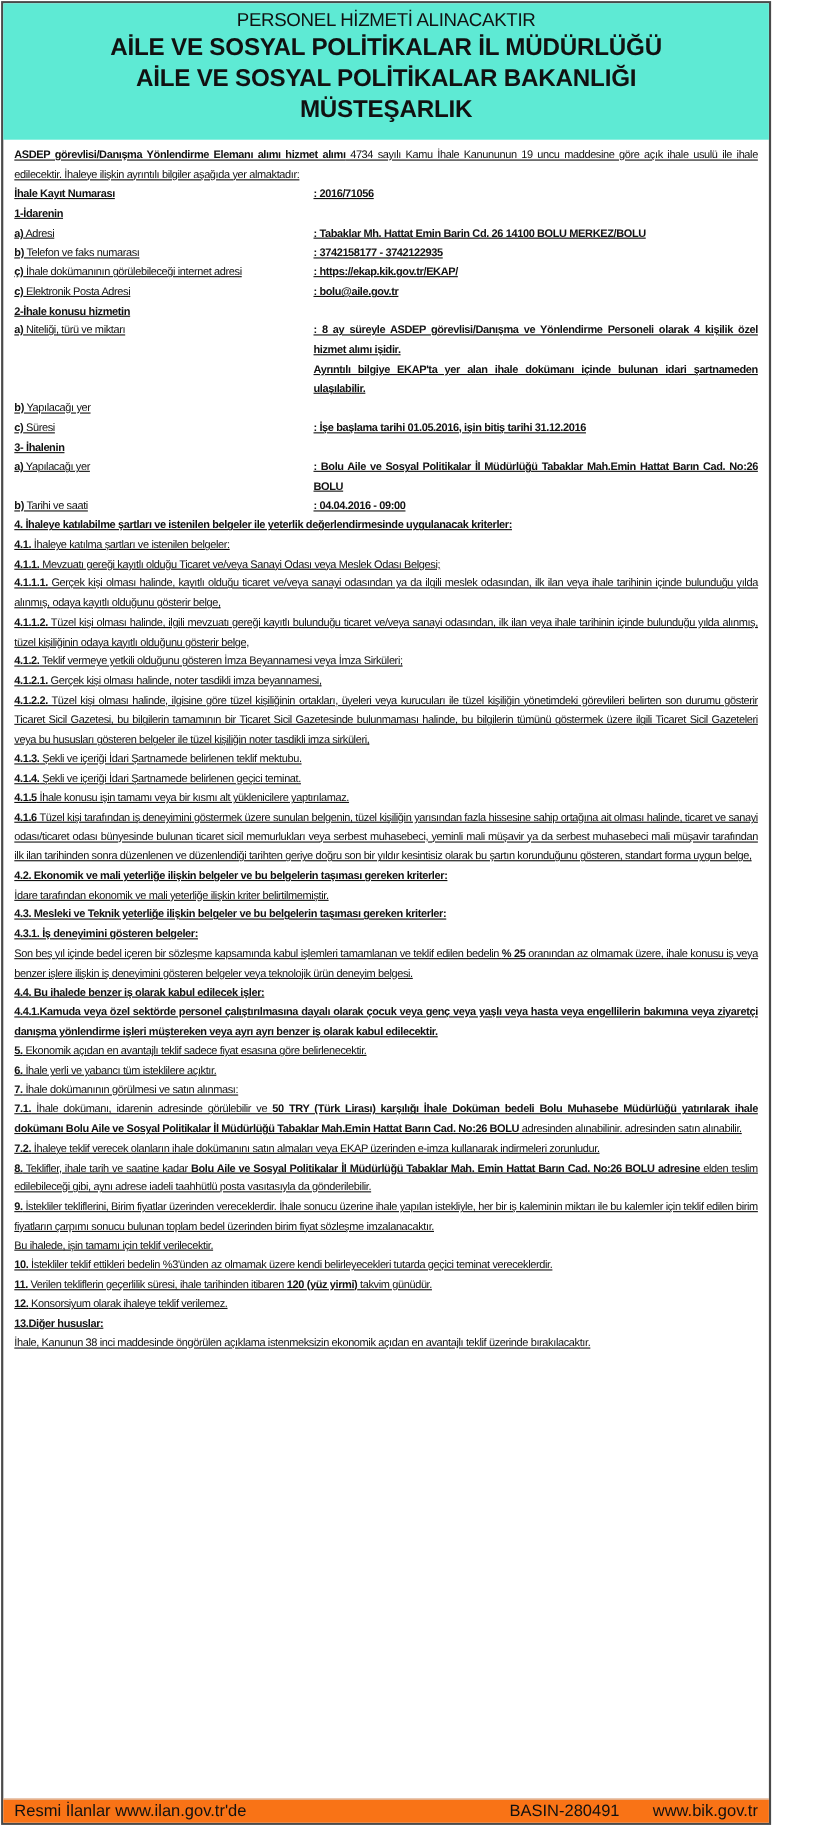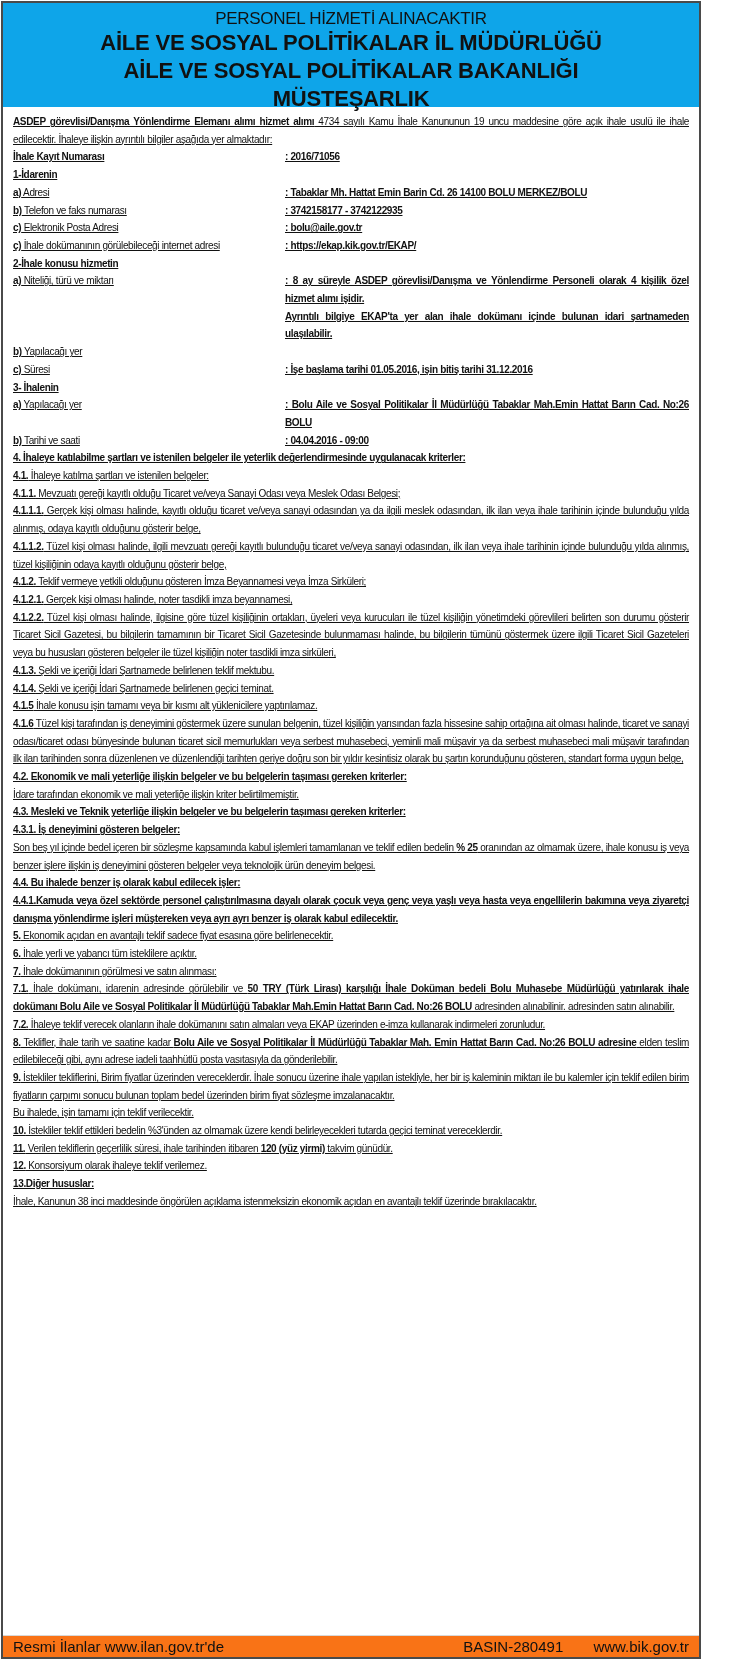--- a/index.html
+++ b/index.html
@@ -3,22 +3,22 @@
 <meta charset="utf-8">
 <style>
   html, body { margin: 0; padding: 0; background: #ffffff; }
   body { width: 750px; height: 1662px; position: relative; overflow: hidden; }
   .notice {
     position: absolute; left: 1px; top: 1px; width: 700px; height: 1658px;
     border: 2px solid #4a4a4a; box-sizing: border-box; background: #ffffff;
     font-family: "Liberation Sans", sans-serif; color: #111;
   }
   .header {
-    background: #0ea5e9; text-align: center; padding: 6px 8px 6px 8px;
-    height: 104px; box-sizing: border-box;
+    background: #5eead4; text-align: center; padding: 6px 8px 6px 8px;
+    height: 124px; box-sizing: border-box;
   }
   .header .sub { font-size: 17px; line-height: 20px; letter-spacing: -0.3px; }
   .header .h1 { font-size: 22px; font-weight: bold; line-height: 28px; letter-spacing: -0.2px; }
   .body {
     padding: 6px 10px 0 10px; font-size: 10px; line-height: 17.7px;
     letter-spacing: -0.35px; text-align: justify; text-decoration: underline;
   }
   .body p { margin: 0; }
   .b { font-weight: bold; }
   .row { display: flex; }
@@ -55,26 +55,26 @@
     <div id="idare-rows">
         <div class="row">
           <span class="k"><span class="b">a)</span><span> Adresi</span></span>
           <span class="v b"><span>: Tabaklar Mh. Hattat Emin Barin Cd. 26 14100 BOLU MERKEZ/BOLU</span></span>
         </div>
         <div class="row">
           <span class="k"><span class="b">b)</span><span> Telefon ve faks numarası</span></span>
           <span class="v b"><span>: 3742158177 - 3742122935</span></span>
         </div>
         <div class="row">
+          <span class="k"><span class="b">ç)</span><span> İhale dokümanının görülebileceği internet adresi</span></span>
+          <span class="v b"><span>: https://ekap.kik.gov.tr/EKAP/</span></span>
+        </div>
+        <div class="row">
           <span class="k"><span class="b">c)</span><span> Elektronik Posta Adresi</span></span>
           <span class="v b"><span>: bolu@aile.gov.tr</span></span>
-        </div>
-        <div class="row">
-          <span class="k"><span class="b">ç)</span><span> İhale dokümanının görülebileceği internet adresi</span></span>
-          <span class="v b"><span>: https://ekap.kik.gov.tr/EKAP/</span></span>
         </div>
       </div>
 
     <p class="b">2-İhale konusu hizmetin</p>
     <div id="konu-rows">
         <div class="row">
           <span class="k"><span class="b">a)</span><span> Niteliği, türü ve miktarı</span></span>
           <span class="v b"><span>: 8 ay süreyle ASDEP görevlisi/Danışma ve Yönlendirme Personeli olarak 4 kişilik özel hizmet alımı işidir.</span><br><span>Ayrıntılı bilgiye EKAP'ta yer alan ihale dokümanı içinde bulunan idari şartnameden ulaşılabilir.</span></span>
         </div>
         <div class="row">

